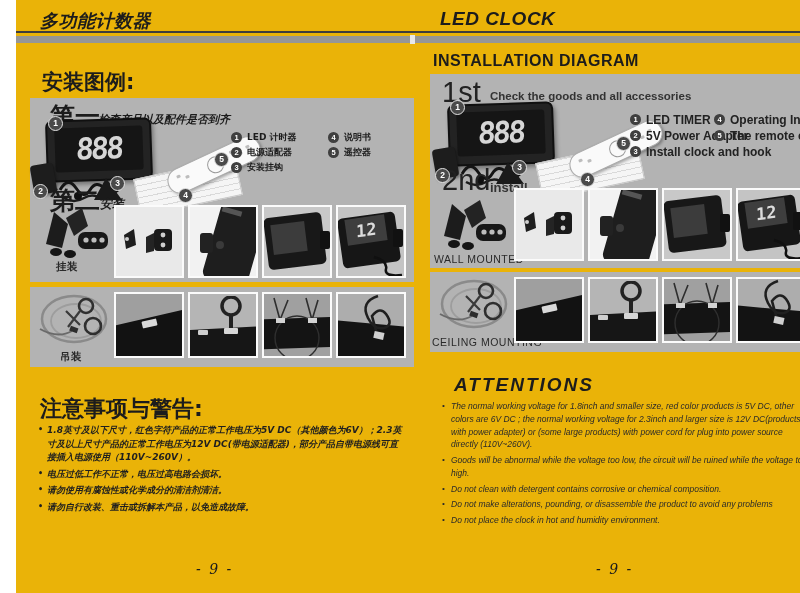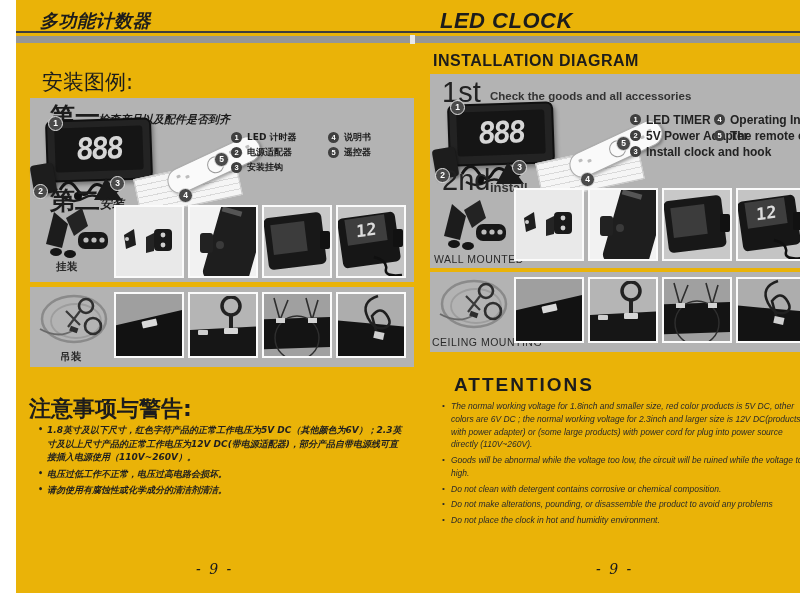--- a/index.html
+++ b/index.html
@@ -7,21 +7,21 @@
     font-family:"Liberation Sans","DejaVu Sans",sans-serif;color:#1c1c1c;margin-left:16px;}
   .abs{position:absolute;}
   
   .hdr-title{font-style:italic;font-weight:bold;font-size:18px;letter-spacing:.5px;white-space:nowrap;}
   .rule-dark{left:0;width:800px;top:31px;height:2px;background:#3d3d3d;}
   .rule-gray{left:0;width:800px;top:36px;height:7px;background:#969696;}
   .fold-notch{left:394px;top:35px;width:5px;height:9px;background:#e8e8e8;}
   
   .panel{background:#b3b3b3;position:absolute;}
   .cjk{font-family:"DejaVu Sans",sans-serif;}
-  .h-big{font-weight:normal;font-size:21px;white-space:nowrap;}
+  .h-big{font-weight:bold;font-size:21px;white-space:nowrap;}
   .step-cn{font-weight:bold;font-size:25px;white-space:nowrap;}
   .step-en{font-size:29px;font-weight:400;white-space:nowrap;color:#222;}
   .cap{font-style:italic;font-weight:bold;font-size:11px;white-space:nowrap;}
   .cap-en{font-size:11.5px;font-weight:600;color:#333;white-space:nowrap;font-style:normal;}
   .mount-label{font-size:10.5px;color:#2a2a2a;white-space:nowrap;letter-spacing:.5px;}
   
   .acc-row{position:absolute;height:12px;white-space:nowrap;}
   .num-circle{display:inline-block;width:11px;height:11px;border-radius:50%;background:#3f3f3f;color:#fff;
     font-size:7.5px;font-weight:bold;text-align:center;line-height:11px;vertical-align:middle;margin-right:5px;}
   .acc-label{font-size:9px;font-weight:bold;vertical-align:middle;}
@@ -62,21 +62,21 @@
   .notes-en li{font-size:8.5px;font-weight:400;line-height:1.5;color:#2a2a2a;}
   .pagenum{font-family:"DejaVu Serif",serif;font-style:italic;font-size:14px;letter-spacing:2px;white-space:nowrap;}
   svg{display:block;}
 </style>
 </head>
 <body>
 
 <div id="page-root">
 
   <div class="abs hdr-title cjk" style="left:24px;top:9px;">多功能计数器</div>
-  <div class="abs hdr-title" style="left:424px;top:8px;font-size:22px;">LED CLOCK</div>
+  <div class="abs hdr-title" style="left:424px;top:8px;font-size:19px;">LED CLOCK</div>
   <div class="abs rule-dark"></div>
   <div class="abs rule-gray"></div>
   <div class="abs fold-notch"></div>
 
   <div class="abs h-big cjk" style="left:26px;top:68px;">安装图例:</div>
 
   <div class="panel" style="left:14px;top:98px;width:384px;height:184px;"></div>
 
   <div class="abs step-cn cjk" style="left:34px;top:100px;">第一</div>
   <div class="abs cap cjk" style="left:82px;top:112px;">检查产品以及配件是否到齐</div>
@@ -209,25 +209,26 @@
     </svg>
   </div>
   <div class="photo ph-ceil" style="left:320px;top:292px;background:#adadad;">
     <div class="abs" style="left:-8px;top:30px;width:92px;height:36px;background:#131313;transform:rotate(5deg);"></div>
     <svg class="abs" style="left:10px;top:0px;" width="50" height="58" viewBox="0 0 50 58">
       <path d="M30,2 q-18,6 -10,22 q6,12 16,10 q10,-3 2,-14 q-6,-8 -14,2 l6,22" stroke="#1f1f1f" stroke-width="2.6" fill="none"></path>
       <rect x="26" y="38" width="10" height="7" fill="#cfcfcf" transform="rotate(12 31 41)"></rect>
     </svg>
   </div>
 
-  <div class="abs warn-title cjk" style="left:13px;top:394px;">注意事项与警告:</div>
+  <div class="abs warn-title cjk" style="left:24px;top:394px;">注意事项与警告:</div>
   <ul class="notes notes-cn cjk abs" style="left:22px;top:424px;width:368px;">
     <li>1.8英寸及以下尺寸，红色字符产品的正常工作电压为5V DC（其他颜色为6V）；2.3英寸及以上尺寸产品的正常工作电压为12V DC(带电源适配器)，部分产品自带电源线可直接插入电源使用（110V~260V）。</li>
     <li>电压过低工作不正常，电压过高电路会损坏。</li>
     <li>请勿使用有腐蚀性或化学成分的清洁剂清洁。</li>
+    <li>请勿自行改装、重击或拆解本产品，以免造成故障。</li>
   </ul>
   <div class="abs pagenum" style="left:180px;top:561px;">- 9 -</div>
 
   <div class="abs" style="left:417px;top:52px;font-weight:bold;font-size:16px;letter-spacing:.5px;white-space:nowrap;">INSTALLATION DIAGRAM</div>
 
   <div class="panel" style="left:414px;top:74px;width:380px;height:194px;"></div>
 
   <div class="abs step-en" style="left:426px;top:76px;">1st</div>
   <div class="abs cap-en" style="left:474px;top:90px;">Check the goods and all accessories</div>
 
@@ -359,21 +360,21 @@
     </svg>
   </div>
   <div class="photo ph-ceil" style="left:720px;top:277px;background:#adadad;">
     <div class="abs" style="left:-8px;top:30px;width:92px;height:36px;background:#131313;transform:rotate(5deg);"></div>
     <svg class="abs" style="left:10px;top:0px;" width="50" height="58" viewBox="0 0 50 58">
       <path d="M30,2 q-18,6 -10,22 q6,12 16,10 q10,-3 2,-14 q-6,-8 -14,2 l6,22" stroke="#1f1f1f" stroke-width="2.6" fill="none"></path>
       <rect x="26" y="38" width="10" height="7" fill="#cfcfcf" transform="rotate(12 31 41)"></rect>
     </svg>
   </div>
 
-  <div class="abs att-title" style="left:438px;top:374px;">ATTENTIONS</div>
+  <div class="abs att-title" style="left:438px;top:374px;font-style:italic;">ATTENTIONS</div>
   <ul class="notes notes-en abs" style="left:426px;top:400px;width:366px;">
     <li>The normal working voltage for 1.8inch and smaller size, red color products is 5V DC, other colors are 6V DC ; the normal working voltage for 2.3inch and larger size is 12V DC(products with power adapter) or (some large products) with power cord for plug into power source directly (110V~260V).</li>
     <li>Goods will be abnormal while the voltage too low, the circuit will be ruined while the voltage too high.</li>
     <li>Do not clean with detergent contains corrosive or chemical composition.</li>
     <li>Do not make alterations, pounding, or disassemble the product to avoid any problems</li>
     <li>Do not place the clock in hot and humidity environment.</li>
   </ul>
   <div class="abs pagenum" style="left:580px;top:561px;">- 9 -</div>
 
 </div>

